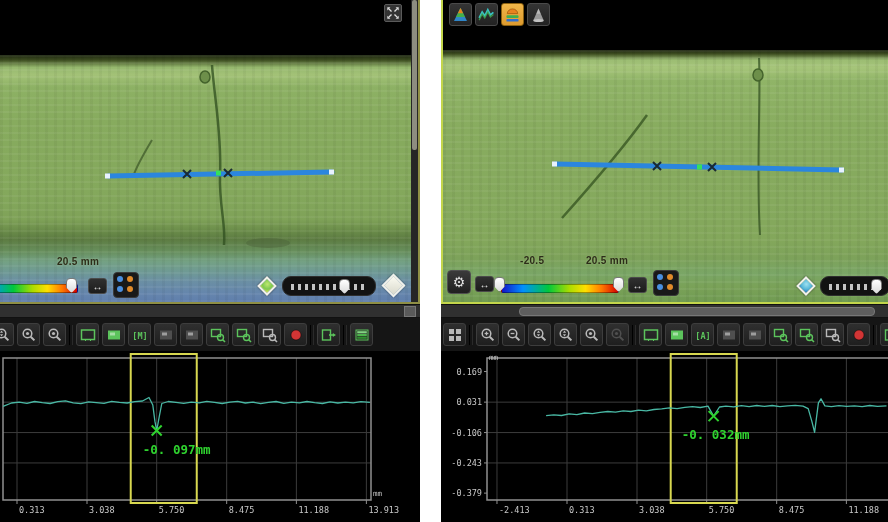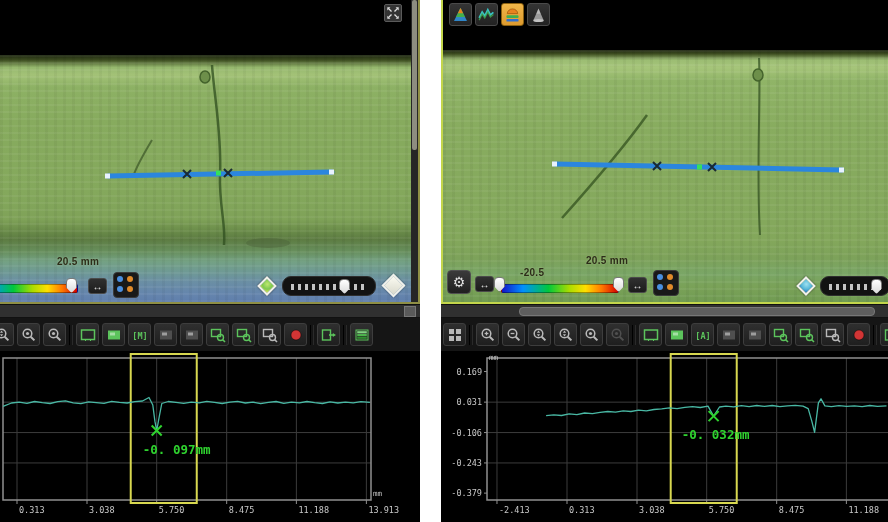--- a/index.html
+++ b/index.html
@@ -318,21 +318,21 @@
               <polygon points="11,4 8.5,10 13.5,10" fill="#d8d8d8" opacity=".5"></polygon>
             </svg>
           </button>
         </div>
       <button class="ctrl gear-btn" style="left:4px;top:270px;">
           <span>⚙</span>
         </button>
       <button class="ctrl sq-btn" style="left:32px;top:276px;width:19px;height:16px;">
           <span>↔</span>
         </button>
-      <div class="ctrl scale-label" style="left:54px;top:267px;">-20.5</div>
+      <div class="ctrl scale-label" style="left:54px;top:255px;">-20.5</div>
       <div class="ctrl scale-label" style="left:120px;top:255px;">20.5 mm</div>
       <div class="ctrl rainbow" style="left:58px;top:284px;width:118px;"></div>
       <div class="ctrl pin" style="left:51px;top:277px;"></div>
       <div class="ctrl pin" style="left:170px;top:277px;"></div>
       <button class="ctrl sq-btn" style="left:185px;top:277px;width:19px;height:16px;">
           <span>↔</span>
         </button>
       <button class="ctrl dots-btn" style="left:210px;top:270px;">
         <span class="dot b"></span>
           <span class="dot o"></span>

